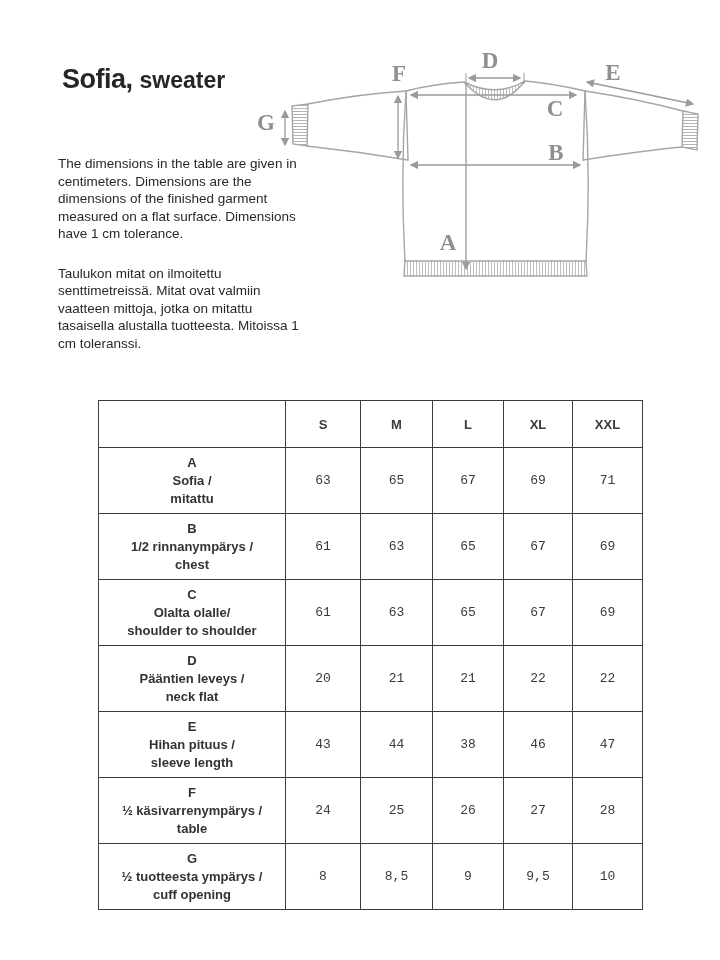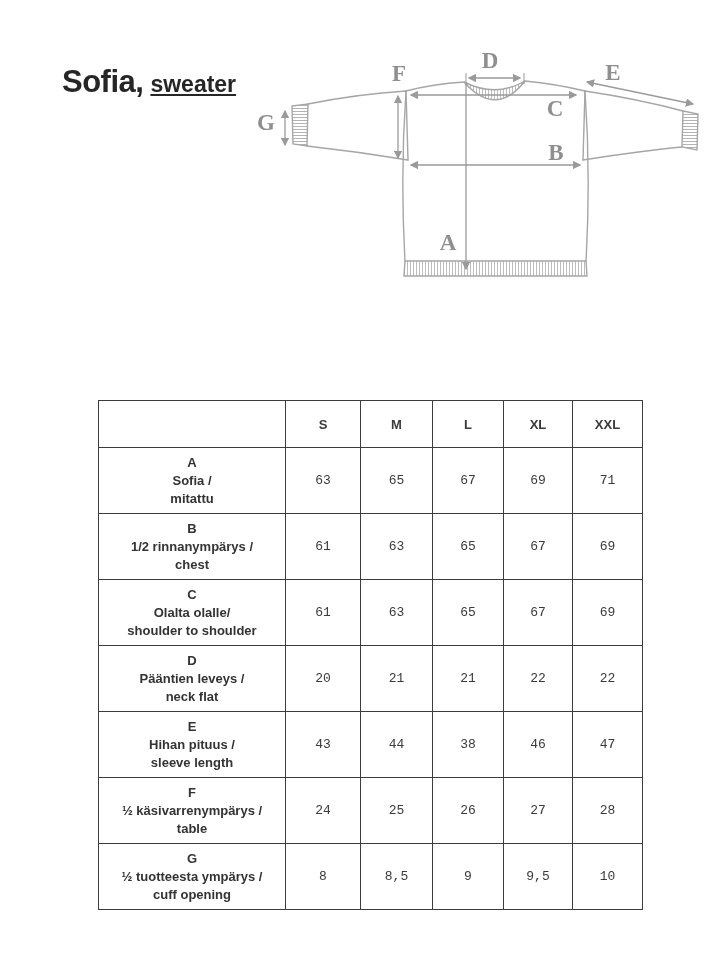--- a/index.html
+++ b/index.html
@@ -2,22 +2,22 @@
 <html><head>
 <meta charset="utf-8">
 <style>
   html,body{margin:0;padding:0;background:#ffffff;}
   .page{
     position:relative;width:720px;height:960px;background:#ffffff;overflow:hidden;
     font-family:"Liberation Sans", sans-serif;color:#262626;
   }
   
   .title{position:absolute;left:62px;top:64px;white-space:nowrap;}
-  .title-main{font-size:31px;font-weight:bold;letter-spacing:-0.5px;}
-  .title-sub{font-size:23px;font-weight:bold;margin-left:7px;text-decoration:underline;}
+  .title-main{font-size:27px;font-weight:bold;letter-spacing:-0.5px;}
+  .title-sub{font-size:23px;font-weight:bold;margin-left:7px;}
   
   .intro{position:absolute;left:58px;top:155px;width:252px;}
   .intro p{margin:0 0 22px 0;font-size:13.5px;line-height:17.5px;color:#282828;}
   
   .diagram{position:absolute;left:253px;top:38px;}
   .diagram text{
     font-family:"Liberation Serif", serif;font-size:23px;font-weight:bold;fill:#8f8f8f;
   }
   
   .size-table{
@@ -36,20 +36,22 @@
 </head>
 <body>
 
 <div class="page">
 
   <div class="title">
     <span class="title-main">Sofia,</span><span class="title-sub">sweater</span>
   </div>
 
   <div class="intro">
+    <p>The dimensions in the table are given in centimeters. Dimensions are the dimensions of the finished garment measured on a flat surface. Dimensions have 1 cm tolerance.</p>
+    <p>Taulukon mitat on ilmoitettu senttimetreissä. Mitat ovat valmiin vaatteen mittoja, jotka on mitattu tasaisella alustalla tuotteesta. Mitoissa 1 cm toleranssi.</p>
   </div>
 
   <svg class="diagram" width="467" height="262" viewBox="0 0 467 262">
     <defs>
       <marker id="arr" viewBox="0 0 10 10" refX="8.5" refY="5" markerWidth="6.5" markerHeight="6.5" orient="auto-start-reverse">
         <path d="M0,0 L10,5 L0,10 z" fill="#9a9a9a"></path>
       </marker>
       <pattern id="ribH" width="4" height="3" patternUnits="userSpaceOnUse">
         <path d="M0,1.5 H4" stroke="#b3b3b3" stroke-width="1"></path>
       </pattern>

